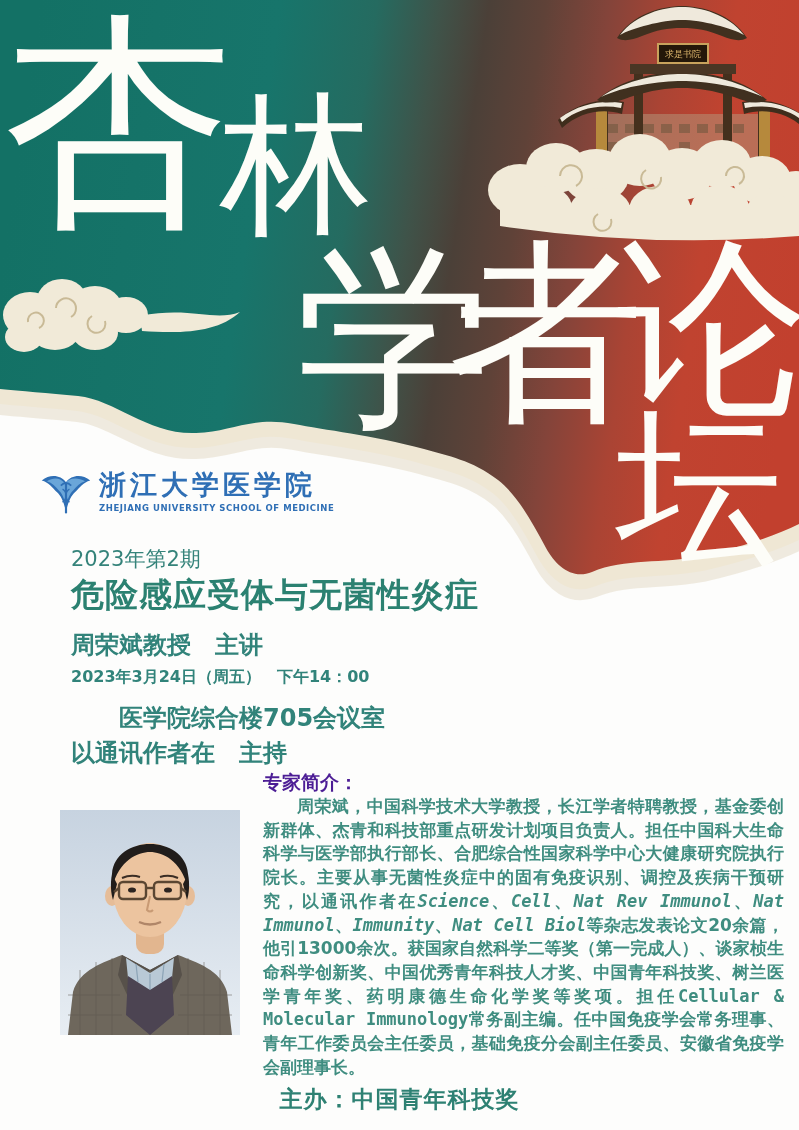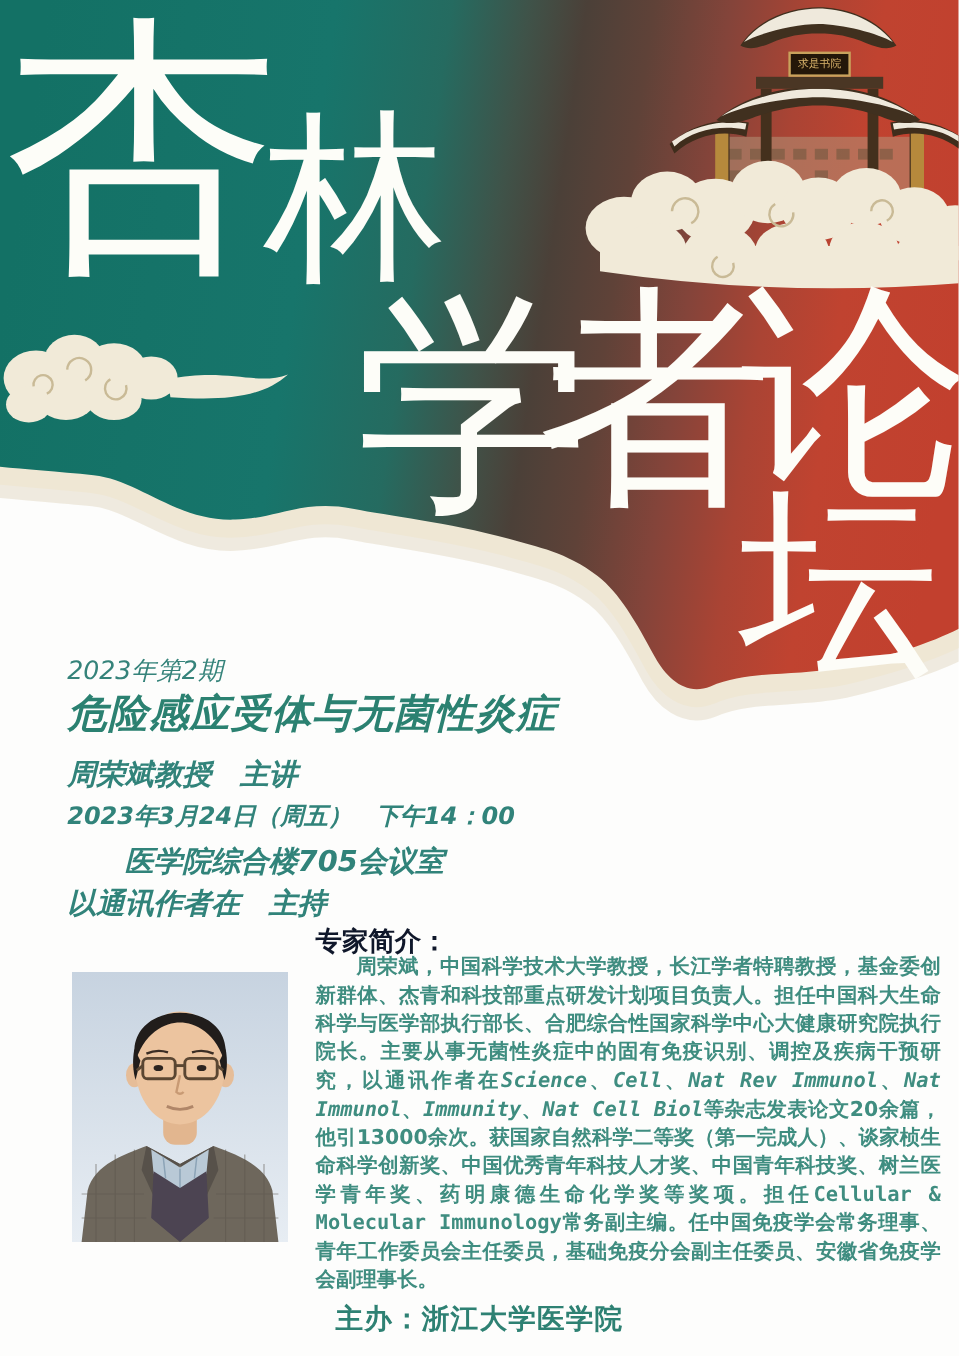--- a/index.html
+++ b/index.html
@@ -13,30 +13,30 @@
   .logo-icon{width:52px;height:56px;flex:0 0 auto;}
   .logo-text{display:flex;flex-direction:column;}
   .logo-cn{
     font-family:"DejaVu Serif","Liberation Serif",serif;
     font-size:27px;font-weight:bold;color:#2f6fb5;letter-spacing:4px;line-height:34px;white-space:nowrap;
   }
   .logo-en{
     font-size:8.5px;font-weight:bold;color:#2f6fb5;letter-spacing:0.55px;margin-top:1px;white-space:nowrap;
   }
   
-  .info-line{position:absolute;left:56px;white-space:nowrap;font-style:italic;}
+  .info-line{position:absolute;left:71px;white-space:nowrap;}
   .issue{top:545px;font-size:21px;color:#35837a;}
   .talk-title{top:573px;font-size:33px;font-weight:bold;color:#2b8171;letter-spacing:1px;}
   .speaker{top:629px;font-size:24px;font-weight:bold;color:#31837a;}
-  .datetime{top:667px;font-size:20px;font-weight:bold;color:#31837a;}
+  .datetime{top:667px;font-size:16px;font-weight:bold;color:#31837a;}
   .venue{top:702px;font-size:24px;font-weight:bold;color:#31837a;margin-left:48px;}
   .host{top:737px;font-size:24px;font-weight:bold;color:#31837a;}
   
   .photo{position:absolute;left:60px;top:810px;width:180px;height:225px;display:block;}
-  .bio-heading{position:absolute;left:263px;top:770px;font-size:22px;font-weight:700;color:#0f172a;}
+  .bio-heading{position:absolute;left:263px;top:770px;font-size:19px;font-weight:700;color:#4c1d95;}
   .bio{
     position:absolute;left:263px;top:795px;width:521px;
     font-size:17px;line-height:23.7px;font-weight:700;color:#3f8d80;
     text-align:justify;text-indent:2em;
   }
   .bio .run-latin-italic{font-family:"DejaVu Sans Mono","Liberation Mono",monospace;font-style:italic;}
   .bio .run-latin{font-family:"DejaVu Sans Mono","Liberation Mono",monospace;}
   
   .organizer{position:absolute;left:0;right:0;top:1084px;text-align:center;
     font-size:23px;font-weight:bold;color:#2e8173;letter-spacing:1px;}
@@ -165,20 +165,34 @@
     </g>
 
     <text class="hero-char" x="118" y="122" font-size="228" text-anchor="middle" dominant-baseline="central">杏</text>
     <text class="hero-char" x="296" y="164" font-size="152" text-anchor="middle" dominant-baseline="central">林</text>
     <text class="hero-char" x="394" y="338" font-size="196" text-anchor="middle" dominant-baseline="central">学</text>
     <text class="hero-char" x="546" y="333" font-size="196" text-anchor="middle" dominant-baseline="central">者</text>
     <text class="hero-char" x="713" y="328" font-size="192" text-anchor="middle" dominant-baseline="central">论</text>
     <text class="hero-char" x="699" y="486" font-size="166" text-anchor="middle" dominant-baseline="central">坛</text>
   </svg>
 
+  <div class="logo">
+    <svg class="logo-icon" viewBox="0 0 60 60">
+      <path d="M2,12 C12,4 24,6 30,14 C36,6 48,4 58,12 C50,14 46,20 40,26 C36,30 33,35 30,48 C27,35 24,30 20,26 C14,20 10,14 2,12 Z" fill="#2f6fb5"></path>
+      <path d="M8,13 C16,8 24,9 29,16 C33,9 43,8 52,13 C46,15 42,19 38,24 C34,28 32,33 30,42 C28,33 26,28 22,24 C18,19 14,15 8,13 Z" fill="#6aa6d9"></path>
+      <line x1="30" y1="15" x2="30" y2="50" stroke="#2f6fb5" stroke-width="2.5"></line>
+      <path d="M24,18 Q30,12 36,18" fill="none" stroke="#2f6fb5" stroke-width="2"></path>
+      <path d="M26,22 C34,26 26,32 34,37" fill="none" stroke="#2f6fb5" stroke-width="1.6"></path>
+      <path d="M34,22 C26,26 34,32 26,37" fill="none" stroke="#2f6fb5" stroke-width="1.6"></path>
+    </svg>
+    <div class="logo-text">
+      <div class="logo-cn">浙江大学医学院</div>
+      <div class="logo-en">ZHEJIANG UNIVERSITY SCHOOL OF MEDICINE</div>
+    </div>
+  </div>
 
   <div class="info-line issue">2023年第2期</div>
   <div class="info-line speaker">周荣斌教授　主讲</div>
   <div class="info-line talk-title">危险感应受体与无菌性炎症</div>
   <div class="info-line datetime">2023年3月24日（周五）　下午14：00</div>
   <div class="info-line venue">医学院综合楼705会议室</div>
   <div class="info-line host">以通讯作者在　主持</div>
 
   <svg class="photo" viewBox="0 0 180 225">
     <rect width="180" height="225" fill="url(#phbg2)"></rect>
@@ -233,15 +247,15 @@
     </g>
     <ellipse cx="72" cy="80" rx="4" ry="2.6" fill="#2c2420"></ellipse>
     <ellipse cx="108" cy="80" rx="4" ry="2.6" fill="#2c2420"></ellipse>
     <path d="M90,86 L87,100 Q90,103 93,100" fill="none" stroke="#c89a74" stroke-width="2"></path>
     <path d="M79,112 Q90,117 101,112" fill="none" stroke="#b08668" stroke-width="2.4"></path>
   </svg>
 
   <div class="bio-heading">专家简介：</div>
   <div class="bio"><span class="run-cjk">周荣斌，中国科学技术大学教授，长江学者特聘教授，基金委创新群体、杰青和科技部重点研发计划项目负责人。担任中国科大生命科学与医学部执行部长、合肥综合性国家科学中心大健康研究院执行院长。主要从事无菌性炎症中的固有免疫识别、调控及疾病干预研究，以通讯作者在</span><span class="run-latin-italic">Science</span><span class="run-cjk">、</span><span class="run-latin-italic">Cell</span><span class="run-cjk">、</span><span class="run-latin-italic">Nat Rev Immunol</span><span class="run-cjk">、</span><span class="run-latin-italic">Nat Immunol</span><span class="run-cjk">、</span><span class="run-latin-italic">Immunity</span><span class="run-cjk">、</span><span class="run-latin-italic">Nat Cell Biol</span><span class="run-cjk">等杂志发表论文20余篇，他引13000余次。获国家自然科学二等奖（第一完成人）、谈家桢生命科学创新奖、中国优秀青年科技人才奖、中国青年科技奖、树兰医学青年奖、药明康德生命化学奖等奖项。担任</span><span class="run-latin">Cellular &amp; Molecular Immunology</span><span class="run-cjk">常务副主编。任中国免疫学会常务理事、青年工作委员会主任委员，基础免疫分会副主任委员、安徽省免疫学会副理事长。</span></div>
 
-  <div class="organizer">主办：浙江大学医学院</div>
+  <div class="organizer">主办：中国青年科技奖</div>
 
 </div>
 
 </body></html>

